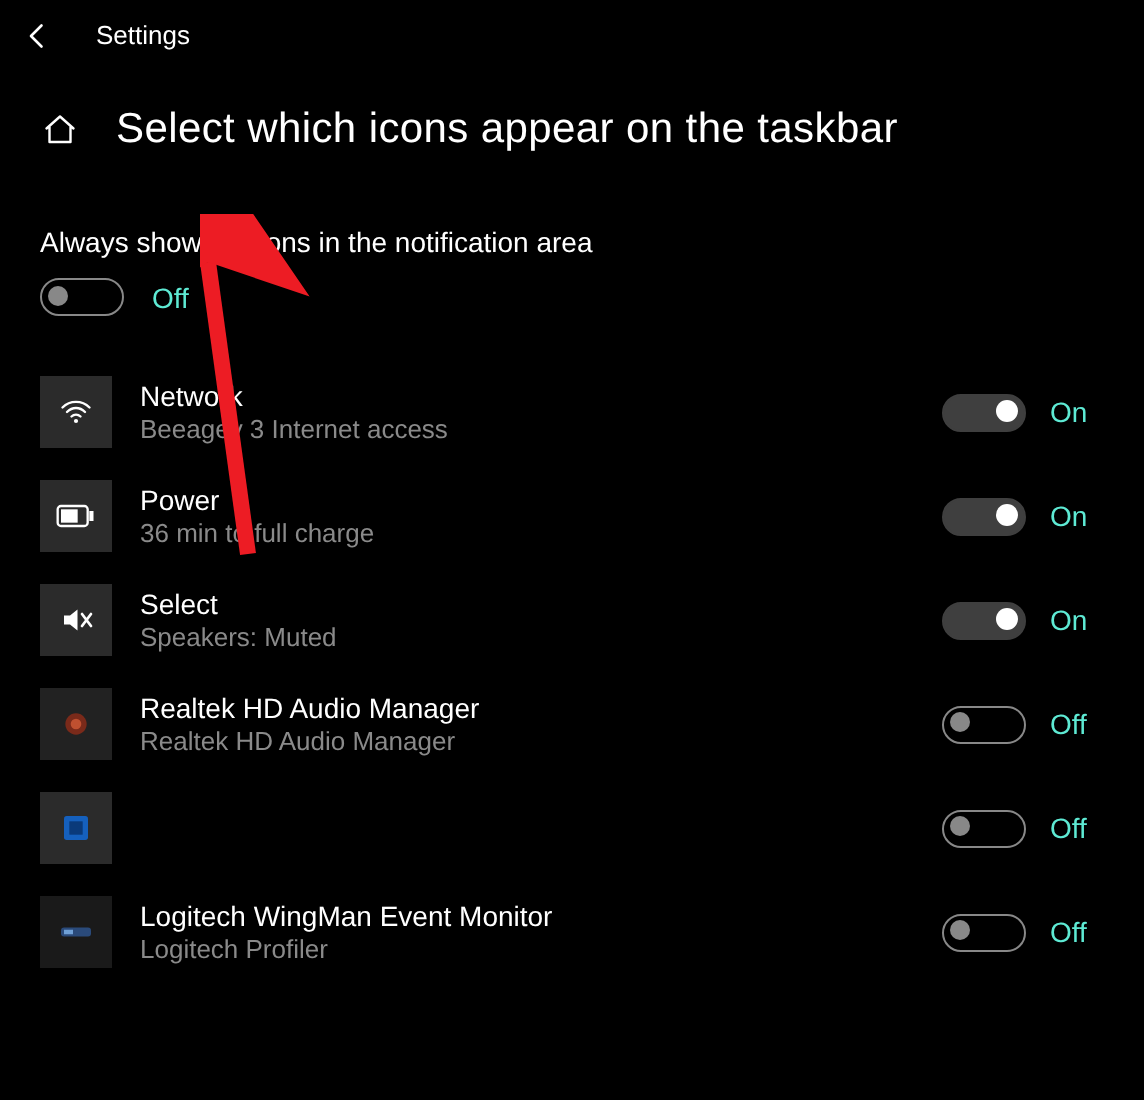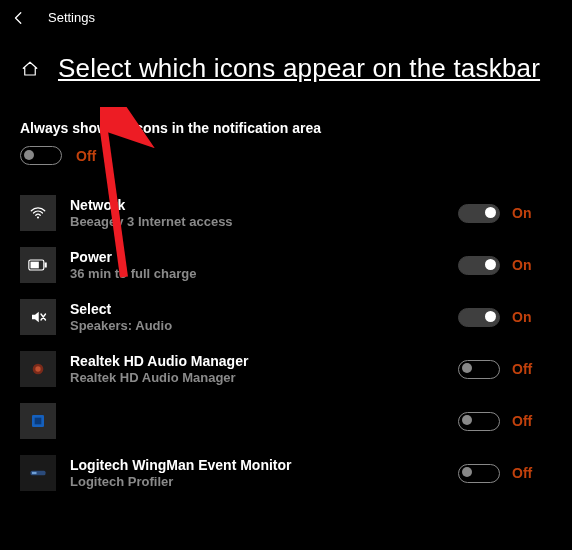--- a/index.html
+++ b/index.html
@@ -34,28 +34,26 @@
     display: flex;
     align-items: center;
     gap: 18px;
     padding: 28px 18px 0 20px;
   }
   .home-icon {
     width: 20px; height: 20px;
     display: flex; align-items: center; justify-content: center;
   }
   .page-title {
-    font-size: 26px;
+    font-size: 21px;
     font-weight: 400;
     letter-spacing: 0.2px;
-    text-decoration: underline;
   }
   .section {
-    padding: 36px 18px 0 20px;
-    font-weight: bold;
+    padding: 36px 5px 0 20px;
   }
   .master-label {
     font-size: 14px;
     color: #fff;
     margin-bottom: 10px;
   }
   .master-row {
     display: flex;
     align-items: center;
     gap: 14px;
@@ -83,21 +81,21 @@
     border-color: #3f3f3f;
   }
   .toggle.on .knob {
     background: #fff;
     left: auto;
     right: 3px;
     width: 11px; height: 11px; top: 2px;
   }
   .toggle-state {
     font-size: 14px;
-    color: #c2410c;
+    color: #5eead4;
     text-align: right;
   }
   .icon-list {
     display: flex;
     flex-direction: column;
     gap: 0;
   }
   .icon-row {
     display: flex;
     align-items: center;
@@ -210,21 +208,21 @@
       </div>
       <div class="icon-row">
         <div class="icon-box">
           <svg viewBox="0 0 24 24" width="18" height="18">
             <path d="M4 9 H8 L13 5 V19 L8 15 H4 Z" fill="#fff"></path>
             <path d="M16 8 L22 16 M22 8 L16 16" stroke="#fff" stroke-width="1.8" stroke-linecap="round"></path>
           </svg>
         </div>
         <div class="row-text">
           <div class="row-name">Select</div>
-          <div class="row-sub">Speakers: Audio</div>
+          <div class="row-sub">Speakers: Muted</div>
         </div>
         <div class="row-toggle">
           <span class="toggle on">
             <span class="knob"></span>
           </span>
           <span class="toggle-state">On</span>
         </div>
       </div>
       <div class="icon-row">
         <div class="icon-box darker">

